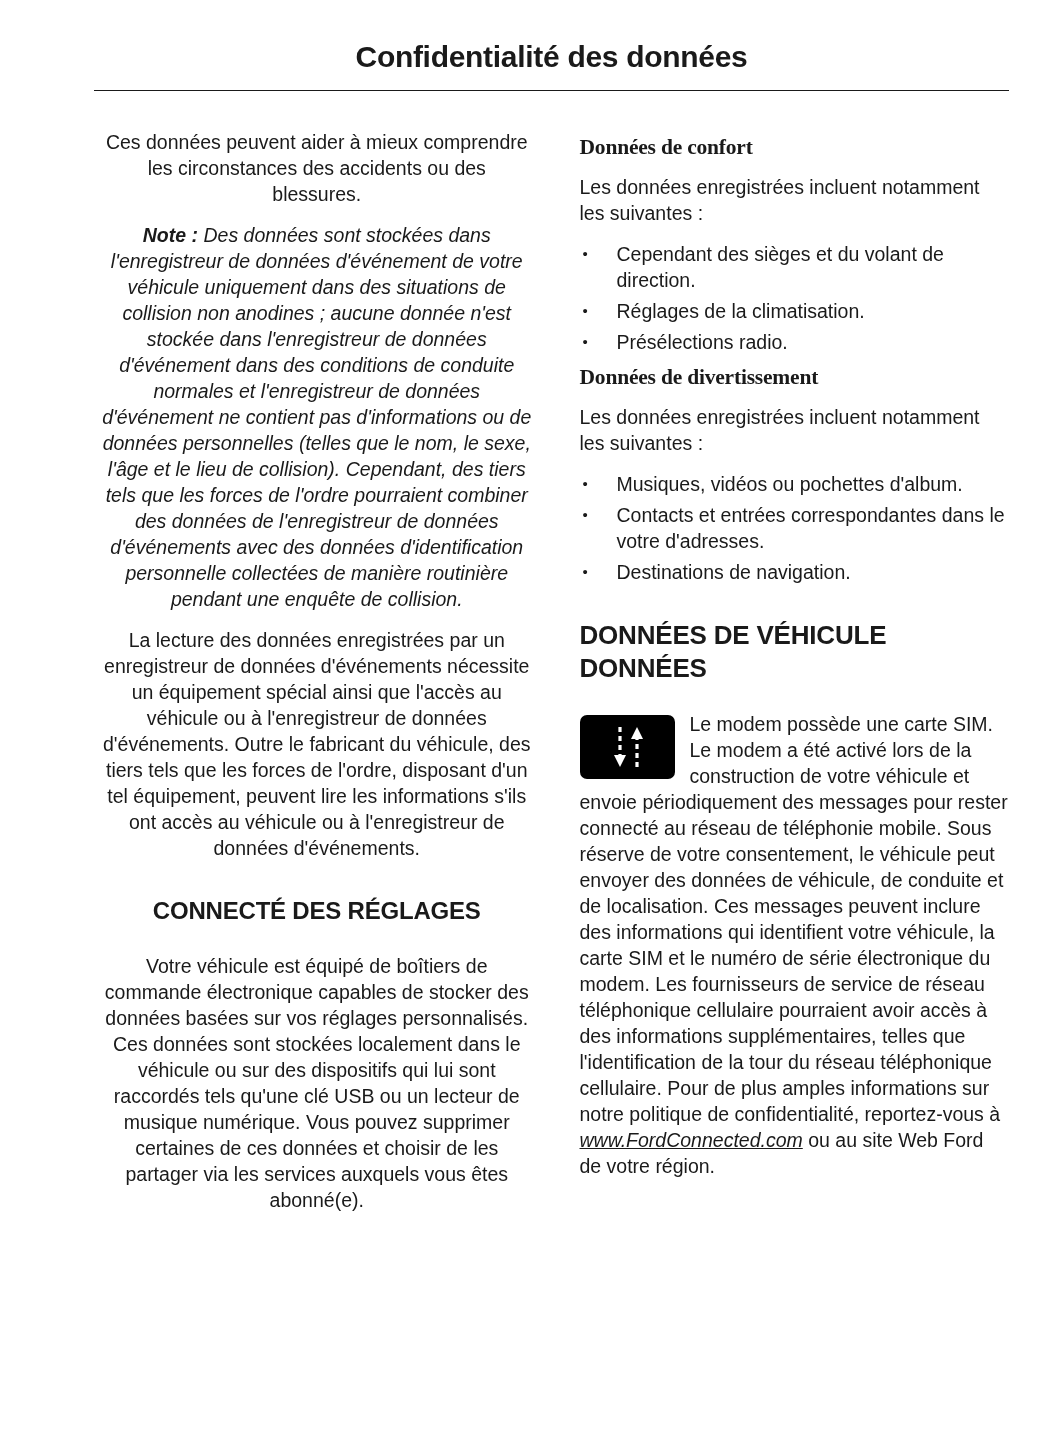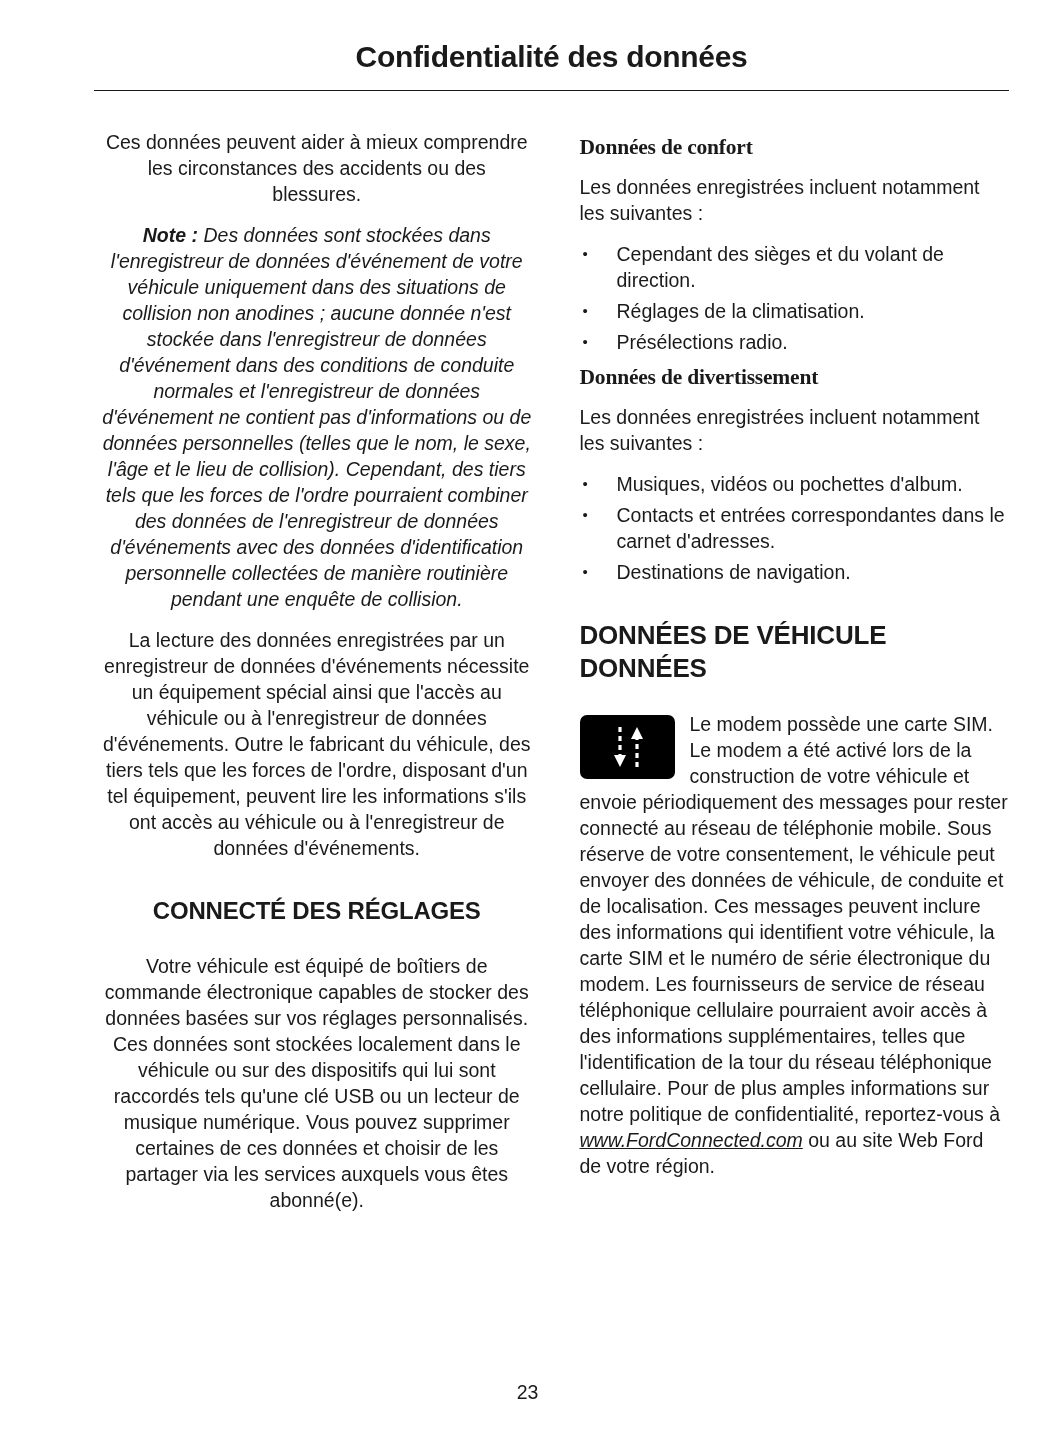--- a/index.html
+++ b/index.html
@@ -142,21 +142,21 @@
 
       <h3 class="sub-heading">Données de divertissement</h3>
       <p>Les données enregistrées incluent notamment les suivantes :</p>
       <ul class="bullet-list">
         <li>
             <span class="bullet">•</span>
             <span class="li-text">Musiques, vidéos ou pochettes d'album.</span>
           </li>
         <li>
             <span class="bullet">•</span>
-            <span class="li-text">Contacts et entrées correspondantes dans le carnet d'adresses.</span>
+            <span class="li-text">Contacts et entrées correspondantes dans le votre d'adresses.</span>
           </li>
         <li>
             <span class="bullet">•</span>
             <span class="li-text">Destinations de navigation.</span>
           </li>
       </ul>
 
       <h2 class="section-heading big">DONNÉES DE VÉHICULE DONNÉES</h2>
 
       <p class="connected-paragraph">
@@ -169,17 +169,14 @@
 
             <line x1="57" y1="52" x2="57" y2="22" stroke="#ffffff" stroke-width="3.2" stroke-dasharray="5 4"></line>
             <polygon points="51,24 63,24 57,12" fill="#ffffff"></polygon>
           </svg>
         </span><span>Le modem possède une carte SIM. Le modem a été activé lors de la construction de votre véhicule et envoie périodiquement des messages pour rester connecté au réseau de téléphonie mobile. Sous réserve de votre consentement, le véhicule peut envoyer des données de véhicule, de conduite et de localisation. Ces messages peuvent inclure des informations qui identifient votre véhicule, la carte SIM et le numéro de série électronique du modem. Les fournisseurs de service de réseau téléphonique cellulaire pourraient avoir accès à des informations supplémentaires, telles que l'identification de la tour du réseau téléphonique cellulaire.  Pour de plus amples informations sur notre politique de confidentialité, reportez-vous à </span><a href="#" class="doc-link">www.FordConnected.com</a><span> ou au site Web Ford de votre région.</span>
       </p>
 
     </section>
   </main>
 
-  <footer class="page-footer">
-    <div class="page-number">23</div>
-  </footer>
 
 </div>
 
 </body></html>

